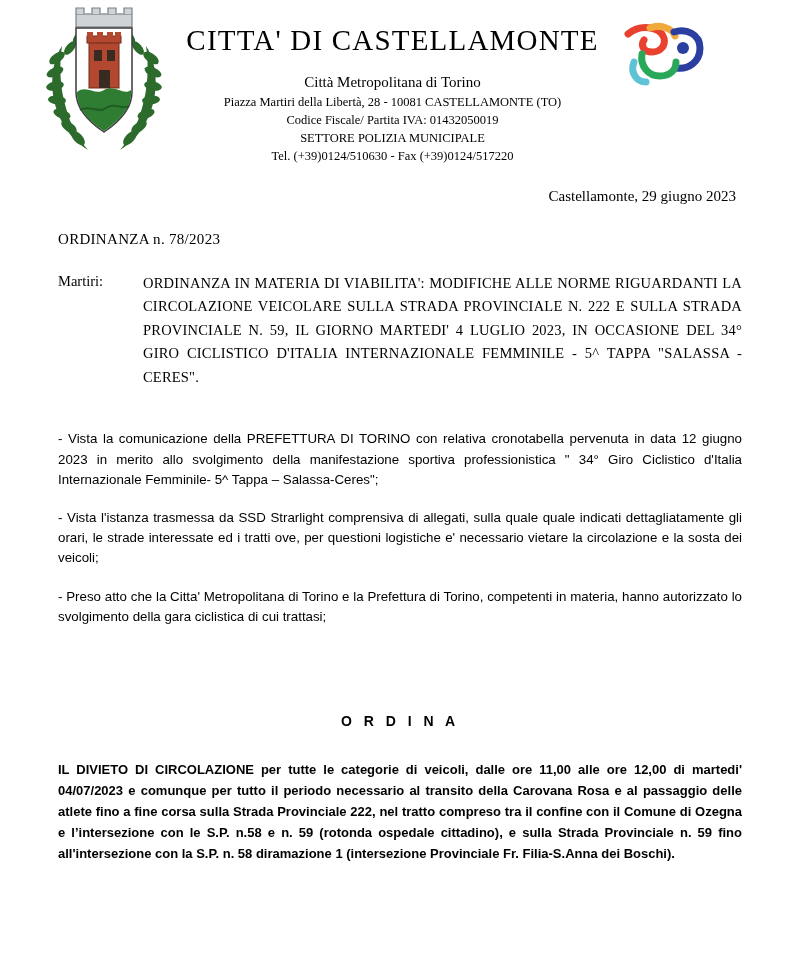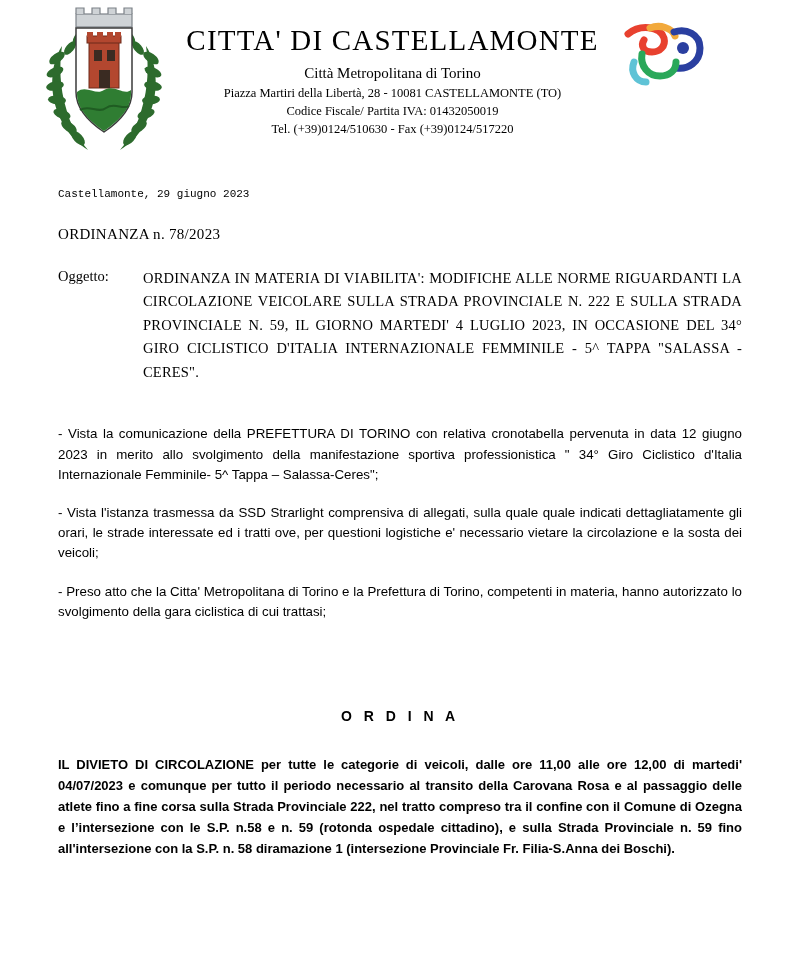--- a/index.html
+++ b/index.html
@@ -52,40 +52,41 @@
   }
   .city-title {
     font-size: 29px;
     letter-spacing: 1.2px;
     font-family: "Liberation Serif", serif;
     color: #000;
     white-space: nowrap;
   }
   .metro {
     font-size: 15px;
-    margin-top: 8px;
+    margin-top: 17px;
     font-family: "Liberation Serif", serif;
   }
   .addr-line {
     font-size: 12.5px;
     margin-top: 4px;
     font-family: "Liberation Serif", serif;
   }
   .addr-line.small {
     margin-top: 3px;
     text-align: center;
   }
 
   
   .content {
     padding: 0 58px 0 58px;
   }
   .place-date {
-    font-family: Liberation Mono, monospace;
-    font-size: 11px;
+    text-align: right;
+    font-family: Liberation Serif, serif;
+    font-size: 15px;
     margin-top: 18px;
     padding-right: 6px;
   }
   .ord-number {
     text-align: left;
     font-family: "Liberation Serif", serif;
     font-size: 15px;
     margin-top: 26px;
     letter-spacing: 0.3px;
   }
@@ -205,32 +206,33 @@
         <path d="M14,40 C10,50 16,60 26,60" fill="none" stroke="#5fc3d6" stroke-width="7" stroke-linecap="round"></path>
         <circle cx="63" cy="26" r="6" fill="#2a3fa0"></circle>
       </svg>
     </div>
 
     <div class="header-text">
       <div class="city-title">CITTA' DI CASTELLAMONTE</div>
       <div class="metro">Città Metropolitana di Torino</div>
       <div class="addr-line">Piazza Martiri della Libertà, 28 - 10081 CASTELLAMONTE (TO)</div>
       <div class="addr-line small">Codice Fiscale/ Partita IVA: 01432050019</div>
+      <div class="addr-line small">SETTORE POLIZIA MUNICIPALE</div>
       <div class="addr-line small">Tel. (+39)0124/510630 - Fax (+39)0124/517220</div>
     </div>
   </div>
 
   <div class="content">
 
     <div class="place-date">Castellamonte, 29 giugno 2023</div>
 
     <div class="ord-number">ORDINANZA  n. 78/2023</div>
 
     <div class="subject-block">
-      <div class="subject-label">Oggetto:</div>
+      <div class="subject-label">Martiri:</div>
       <div class="subject-text">ORDINANZA IN MATERIA DI VIABILITA': MODIFICHE ALLE NORME RIGUARDANTI LA CIRCOLAZIONE VEICOLARE SULLA STRADA PROVINCIALE N. 222 E SULLA STRADA PROVINCIALE N. 59, IL GIORNO MARTEDI' 4 LUGLIO 2023, IN OCCASIONE DEL 34° GIRO CICLISTICO D'ITALIA INTERNAZIONALE FEMMINILE - 5^ TAPPA "SALASSA - CERES".</div>
     </div>
 
     <div class="para" id="premise-1">- Vista la comunicazione della PREFETTURA DI TORINO con relativa cronotabella pervenuta in data 12 giugno 2023 in merito allo svolgimento della manifestazione sportiva professionistica " 34° Giro Ciclistico d'Italia Internazionale Femminile- 5^ Tappa – Salassa-Ceres";</div>
     <div class="para">- Vista l'istanza trasmessa da SSD Strarlight comprensiva di allegati, sulla quale quale indicati dettagliatamente gli orari, le strade interessate ed i tratti ove, per questioni logistiche e' necessario vietare la circolazione e la sosta dei veicoli;</div>
     <div class="para">- Preso atto che la Citta' Metropolitana di Torino e la Prefettura di Torino, competenti in materia, hanno autorizzato lo svolgimento della gara ciclistica di cui trattasi;</div>
 
     <div class="ordina">O R D I N A</div>
 
     <div class="disposition">IL DIVIETO DI CIRCOLAZIONE per tutte le categorie di veicoli, dalle ore 11,00 alle ore 12,00 di martedi' 04/07/2023 e comunque per tutto il periodo necessario al transito della Carovana Rosa e al passaggio delle atlete fino a fine corsa sulla Strada Provinciale 222, nel tratto compreso tra il confine con il Comune di Ozegna e l’intersezione con le S.P. n.58 e n. 59 (rotonda ospedale cittadino), e sulla Strada Provinciale n. 59 fino all'intersezione con la S.P. n. 58 diramazione 1 (intersezione Provinciale Fr. Filia-S.Anna dei Boschi).</div>

